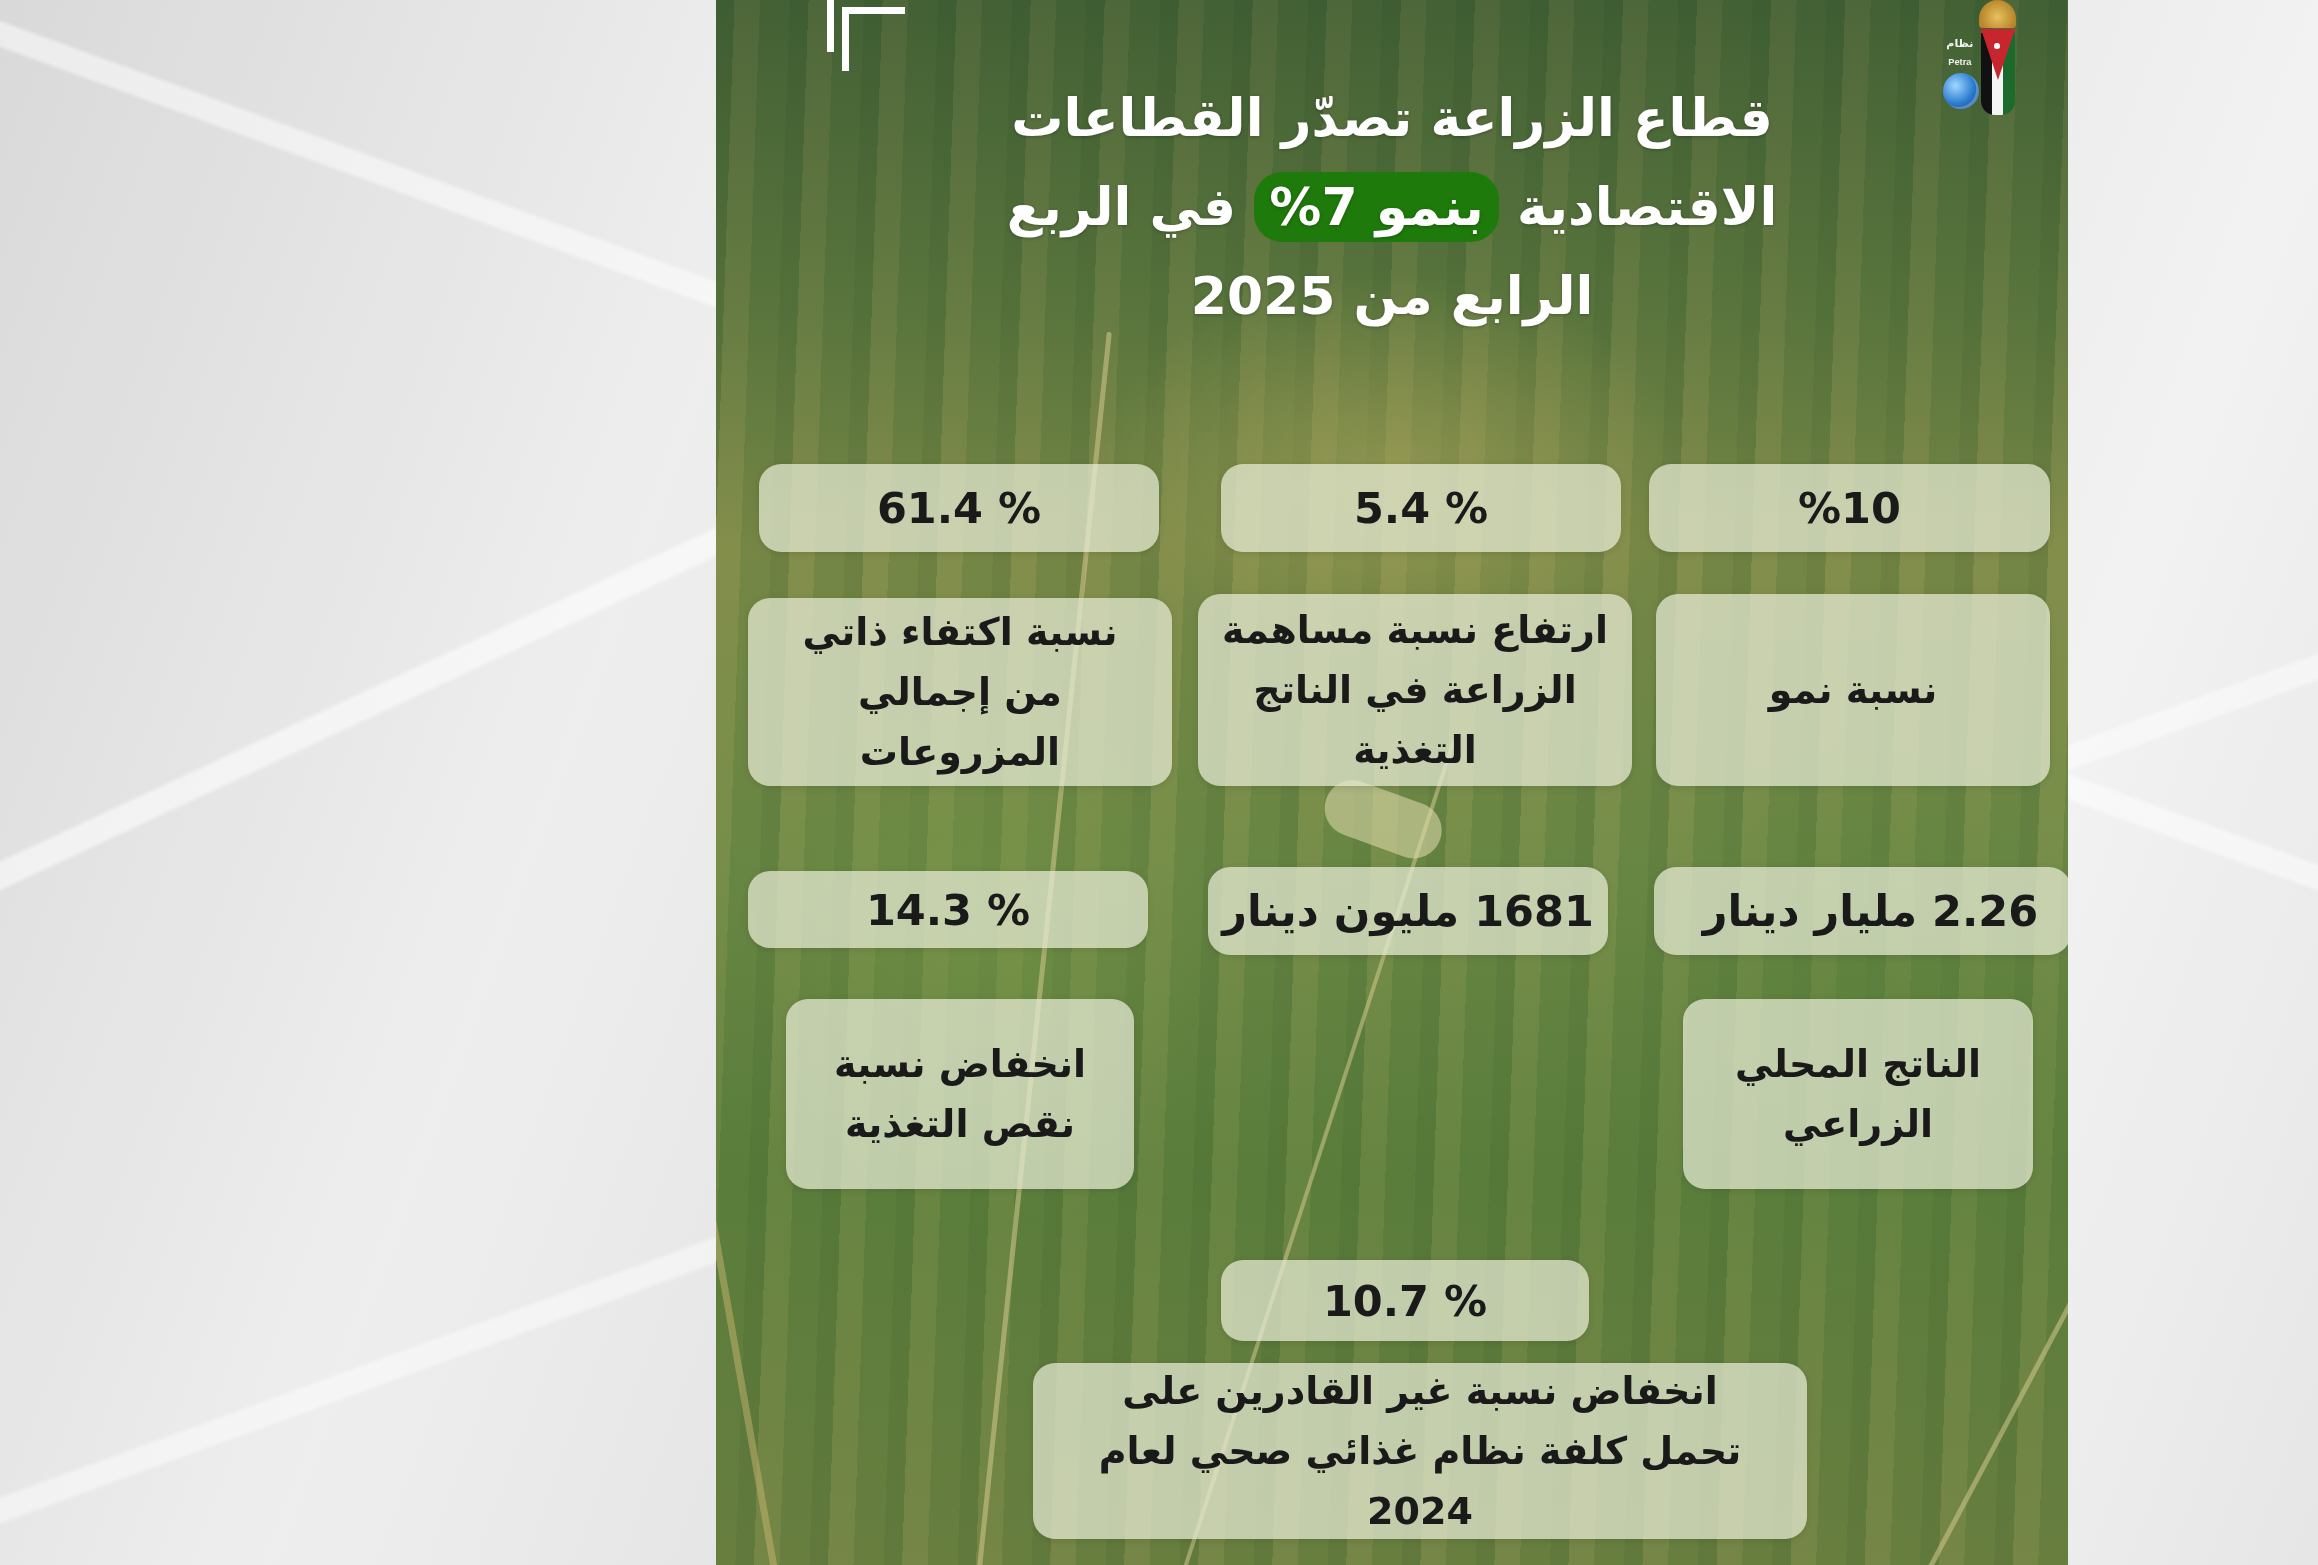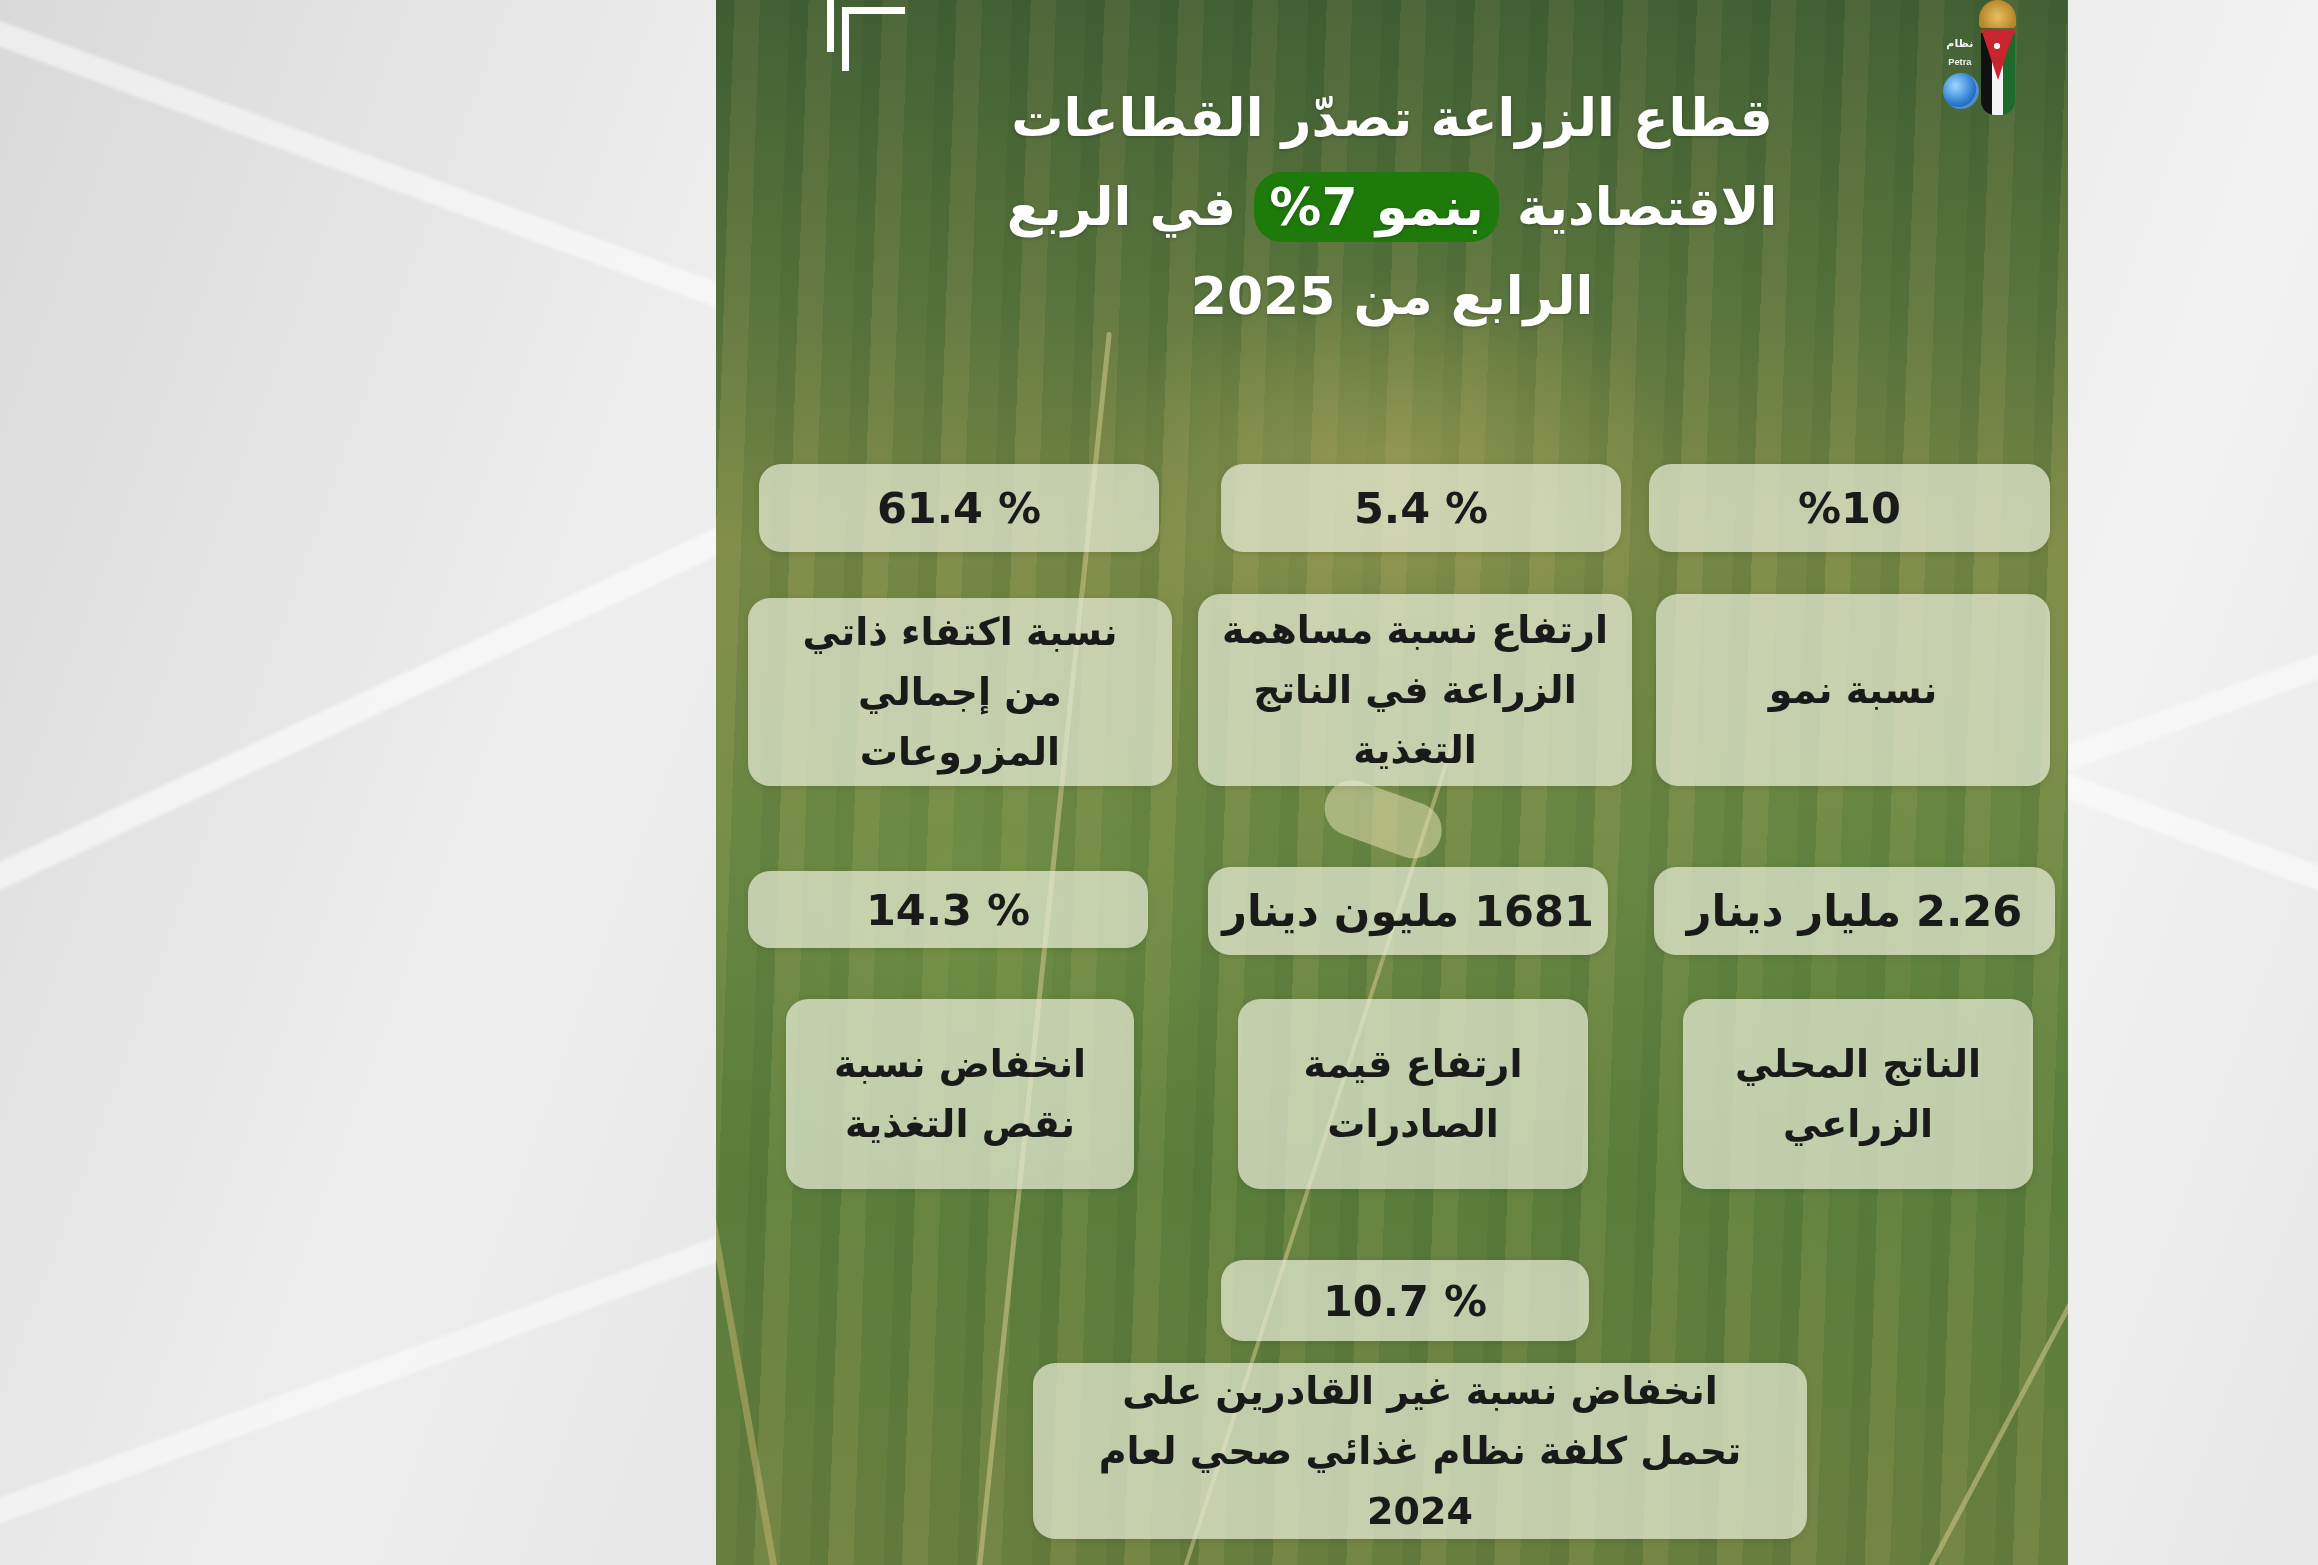--- a/index.html
+++ b/index.html
@@ -173,34 +173,28 @@
     </div>
   </div>
   <div class="card label" style="left:32px; top:598px; width:424px; height:188px;">
     <div>
       <span>نسبة اكتفاء ذاتي</span>
       <span>من إجمالي</span>
       <span>المزروعات</span>
     </div>
   </div>
 
-  <div class="card value" style="left:938px; top:867px; width:401px; height:88px;">2.26 مليار دينار</div>
+  <div class="card value" style="left:938px; top:867px; width:401px; height:88px;padding-left:16px;">2.26 مليار دينار</div>
   <div class="card value" style="left:492px; top:867px; width:400px; height:88px;">1681 مليون دينار</div>
   <div class="card value" style="left:32px; top:871px; width:400px; height:77px;">% 14.3</div>
 
   <div class="card label" style="left:967px; top:999px; width:350px; height:190px;">
     <div>
       <span>الناتج المحلي</span>
       <span>الزراعي</span>
-    </div>
-  </div>
-  <div class="card label" style="left:522px; top:999px; width:350px; height:190px;">
-    <div>
-      <span>ارتفاع قيمة</span>
-      <span>الصادرات</span>
     </div>
   </div>
   <div class="card label" style="left:70px; top:999px; width:348px; height:190px;">
     <div>
       <span>انخفاض نسبة</span>
       <span>نقص التغذية</span>
     </div>
   </div>
 
   <div class="card value" style="left:505px; top:1260px; width:368px; height:81px;">% 10.7</div>

